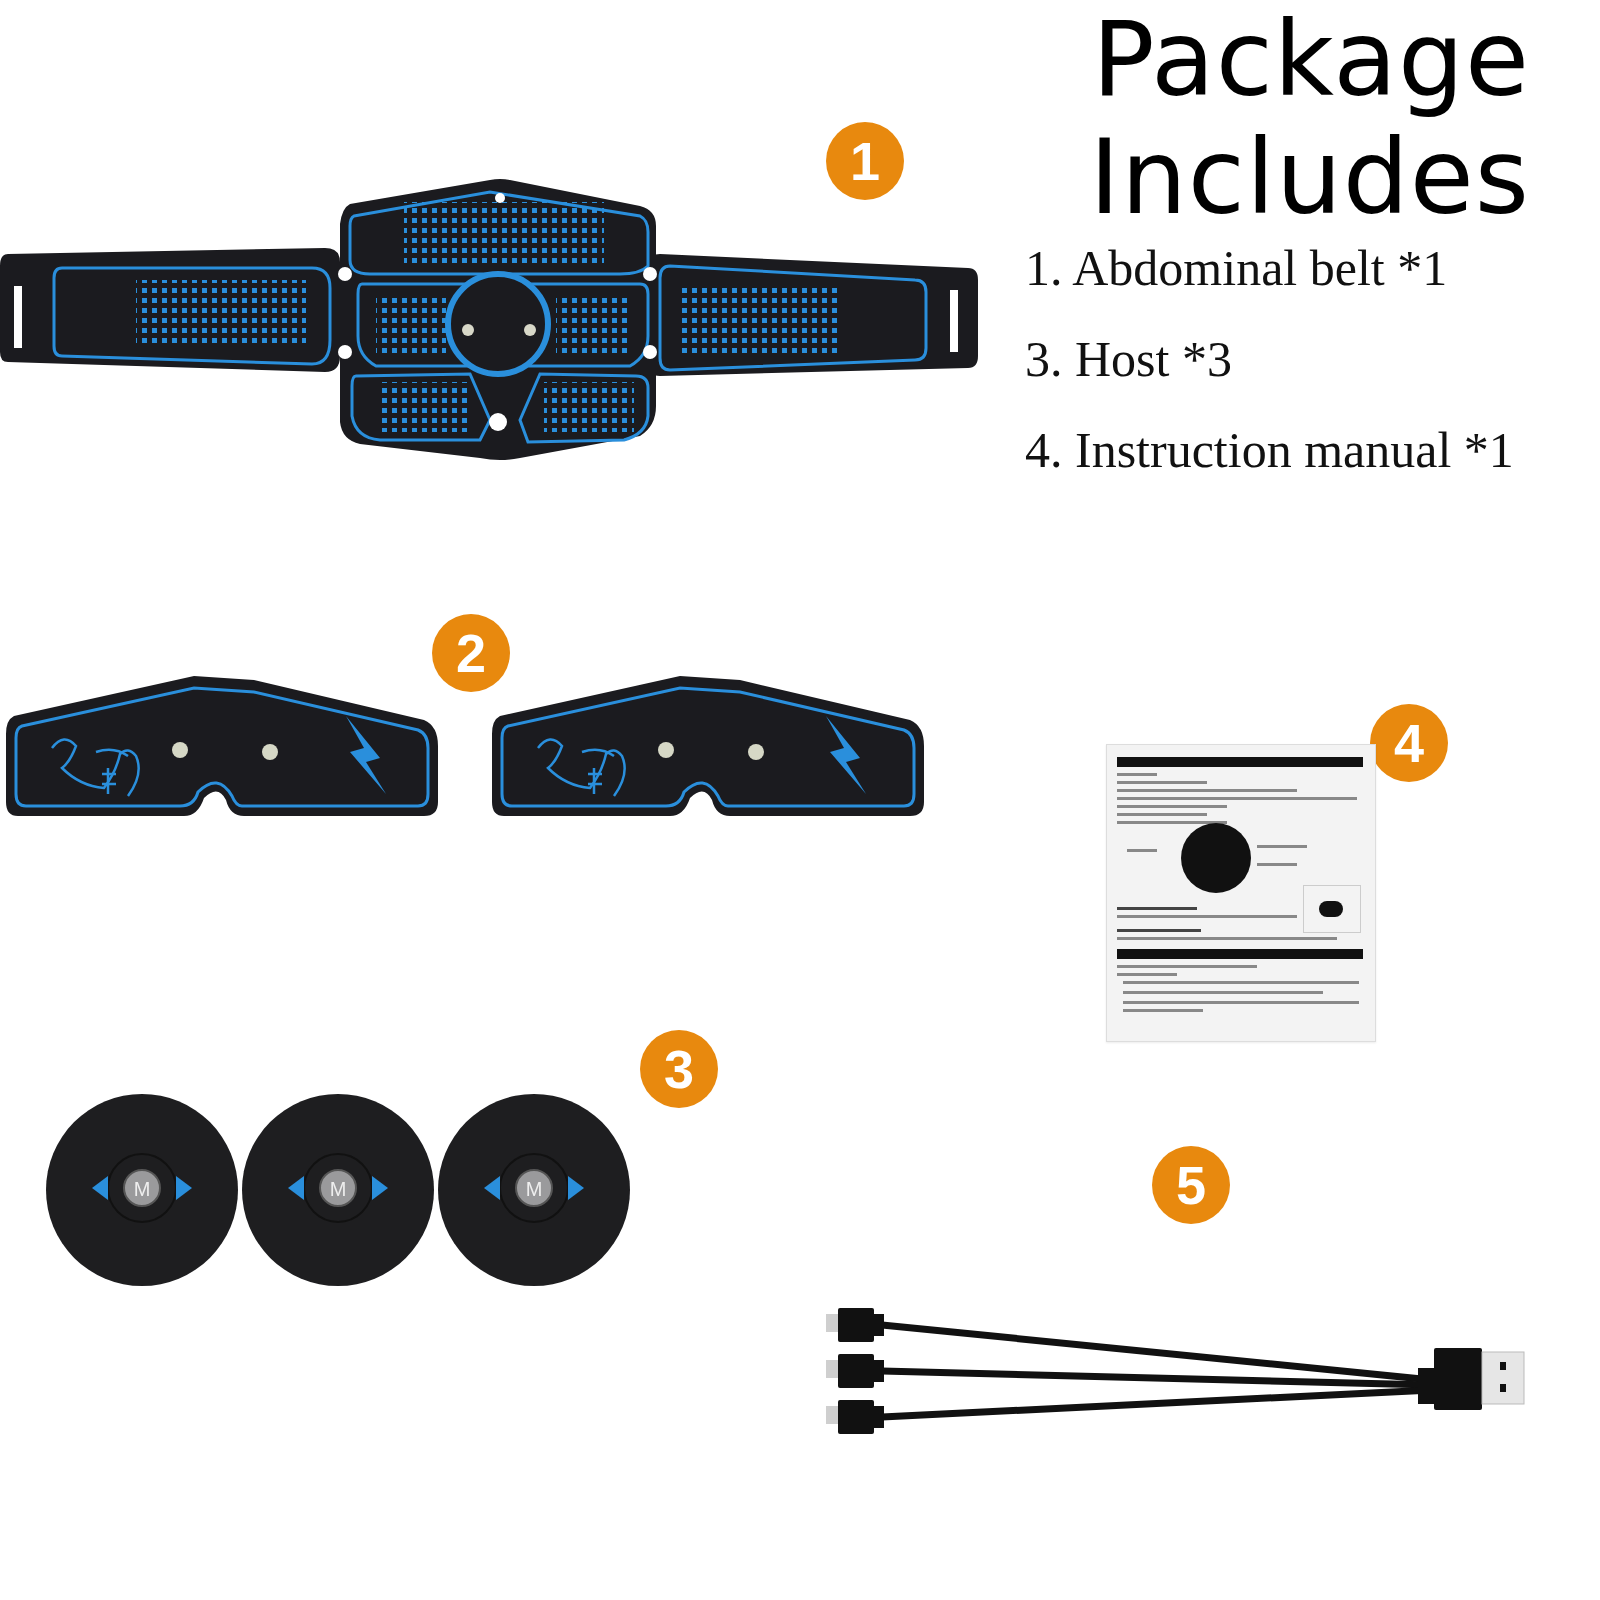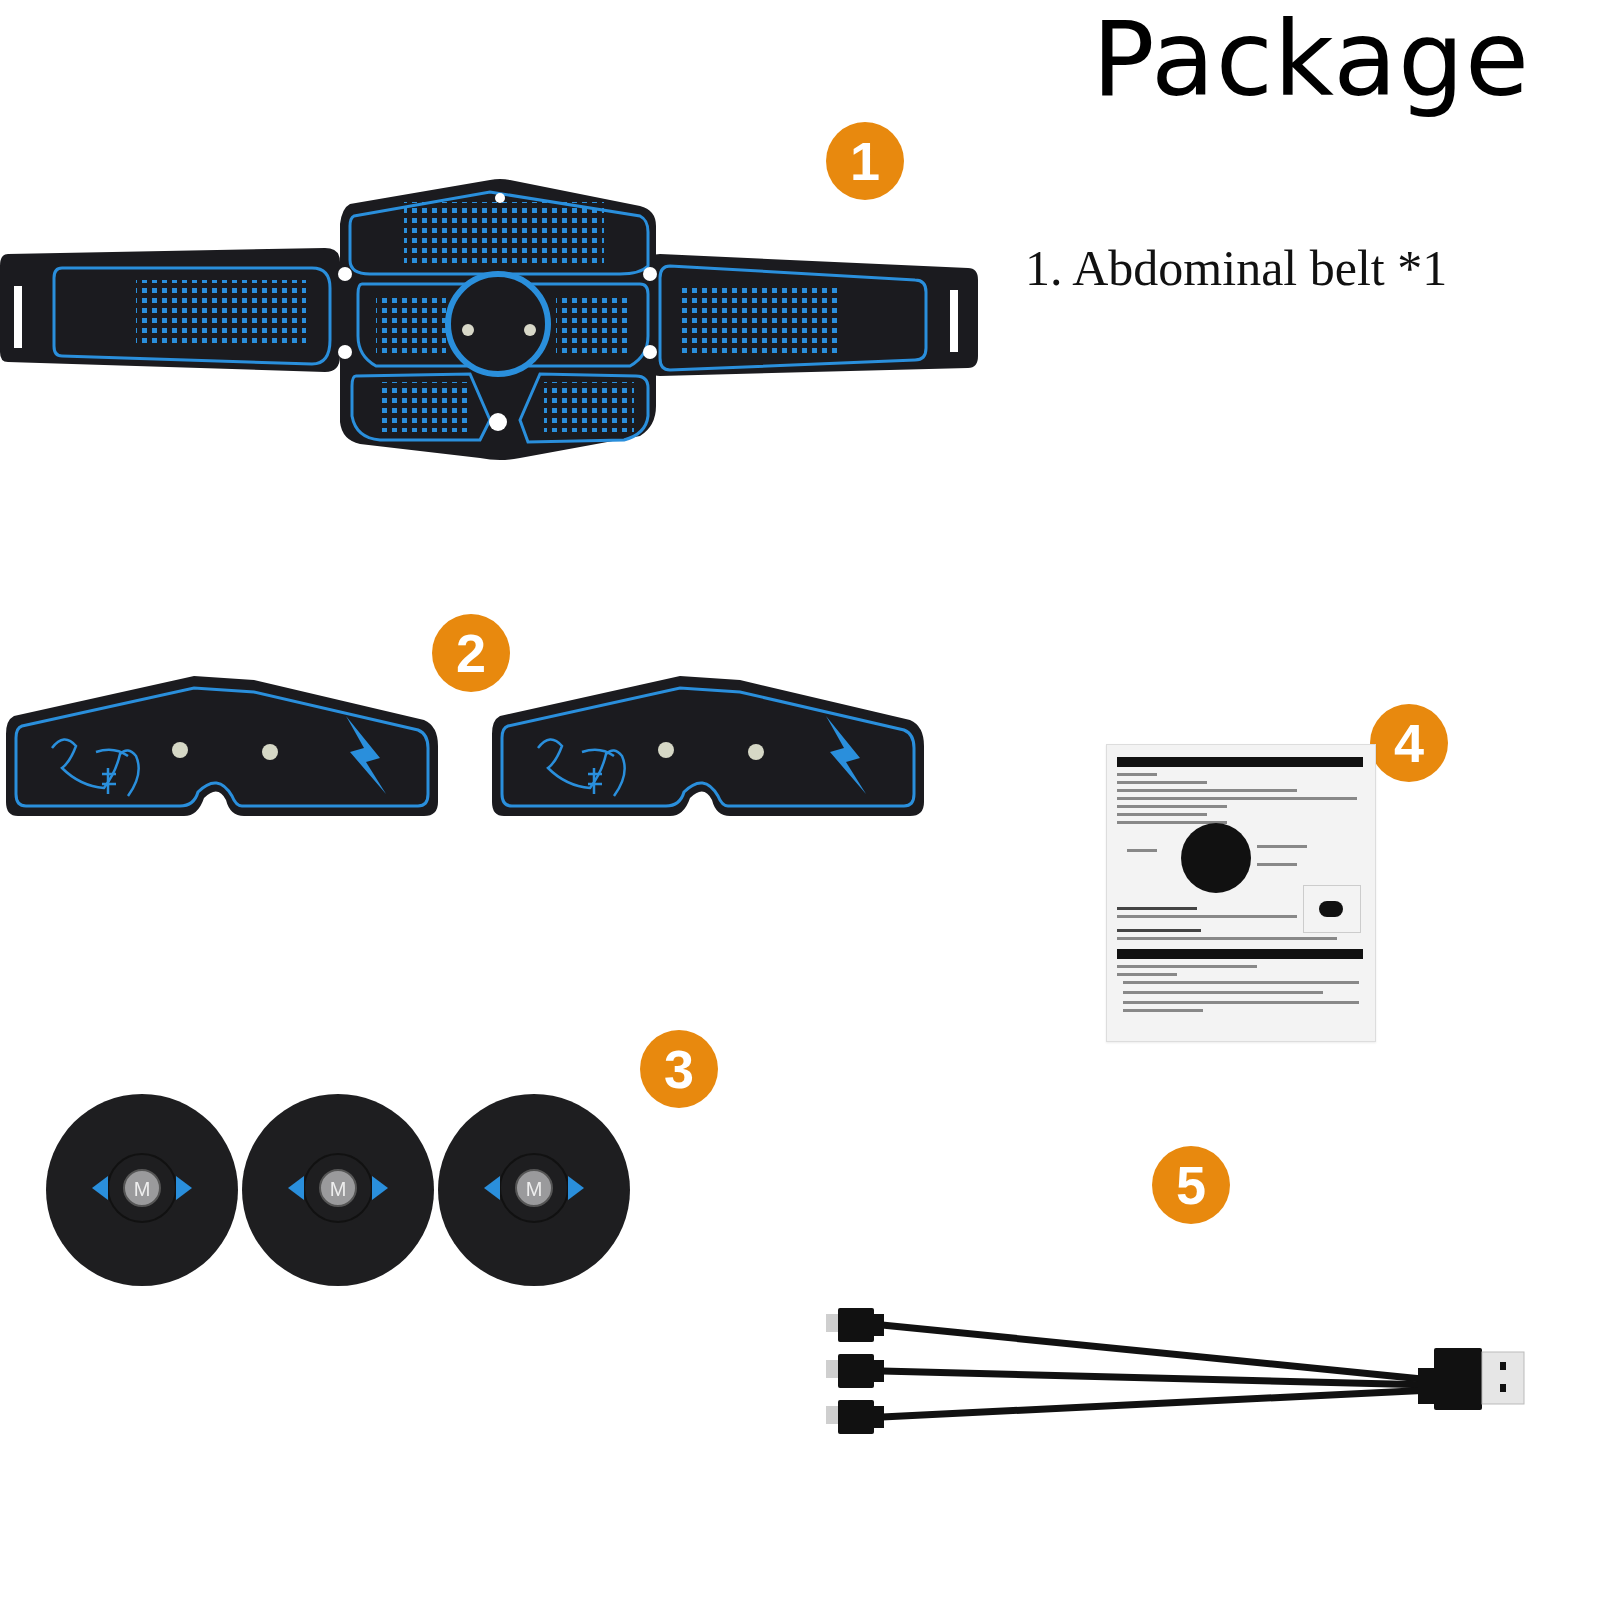--- a/index.html
+++ b/index.html
@@ -12,24 +12,27 @@
   .manual { position:absolute; left:1106px; top:744px; width:268px; height:296px; background:#f3f3f3; border:1px solid #ddd; box-shadow:0 1px 2px rgba(0,0,0,0.08); }
   .manual .bar { position:absolute; left:10px; height:10px; background:#111; }
   .manual .line { position:absolute; height:3px; background:#888; }
   .manual .disc { position:absolute; left:74px; top:78px; width:70px; height:70px; border-radius:50%; background:#111; }
 </style>
 </head>
 <body>
 
 <div class="title">
   <div>Package</div>
+  <div>Includes</div>
 </div>
 
 <div class="list">
   <div class="list-item">1. Abdominal belt *1</div>
+  <div class="list-item">3. Host *3</div>
+  <div class="list-item">4. Instruction manual *1</div>
 </div>
 
 <div class="badge" style="left:826px; top:122px;">1</div>
 <div class="badge" style="left:432px; top:614px;">2</div>
 <div class="badge" style="left:640px; top:1030px;">3</div>
 <div class="badge" style="left:1370px; top:704px;">4</div>
 <div class="badge" style="left:1152px; top:1146px;">5</div>
 
 <svg width="980" height="300" style="left:0; top:176px;" viewBox="0 0 980 300">
   <defs>

